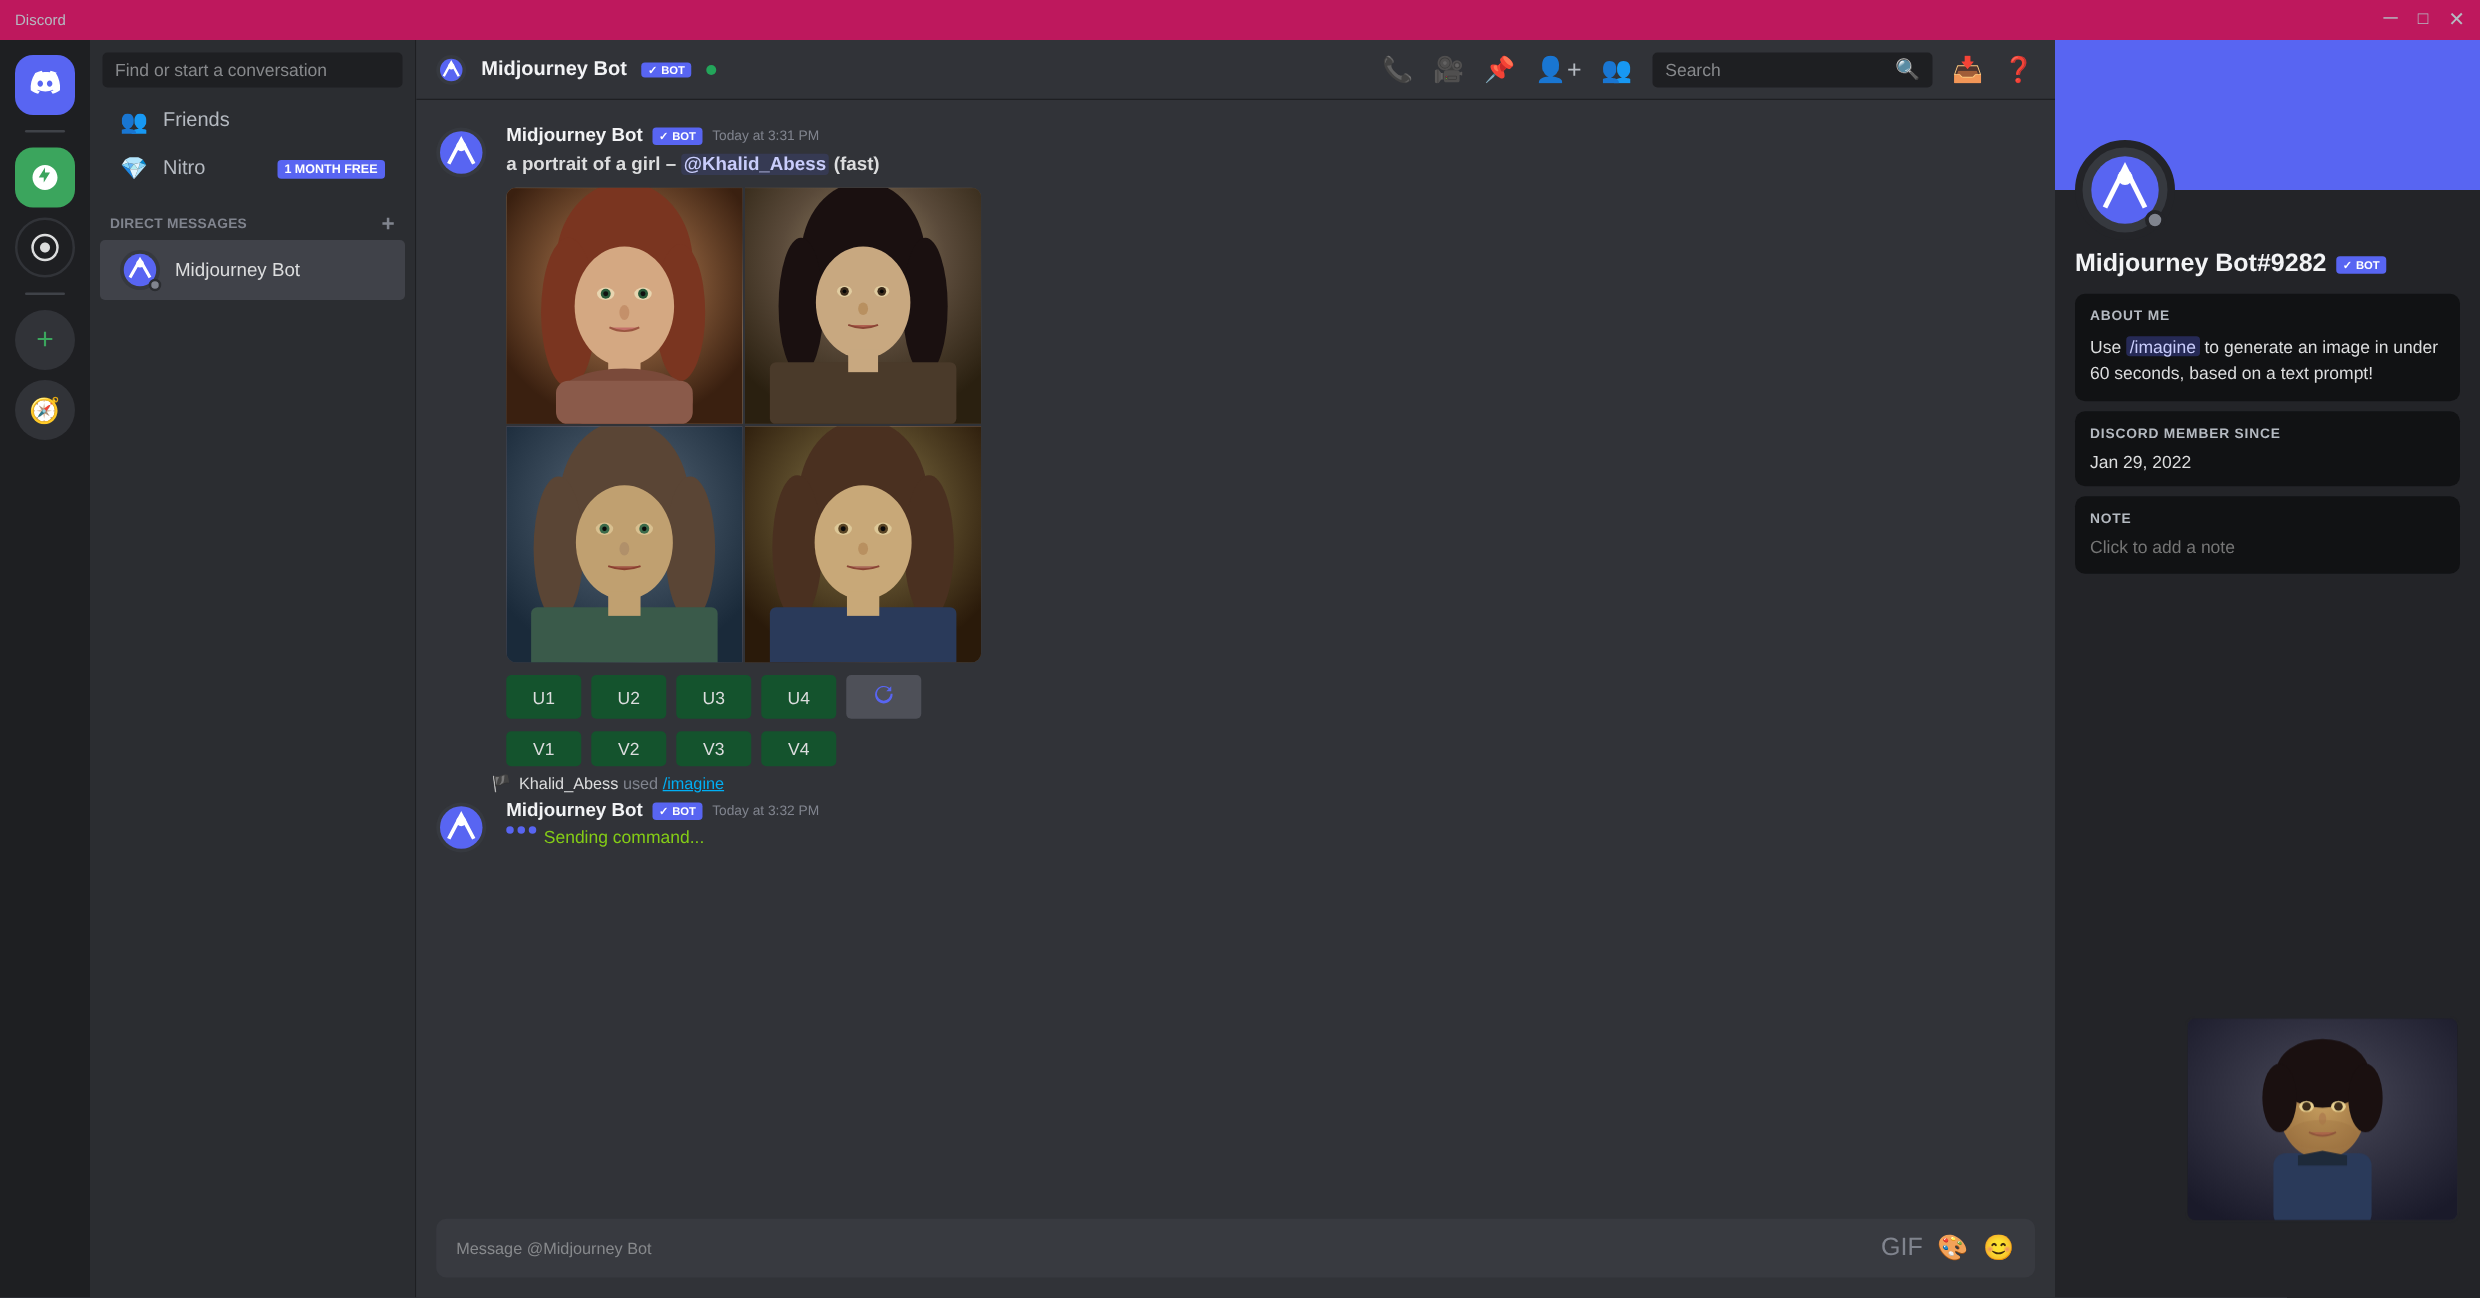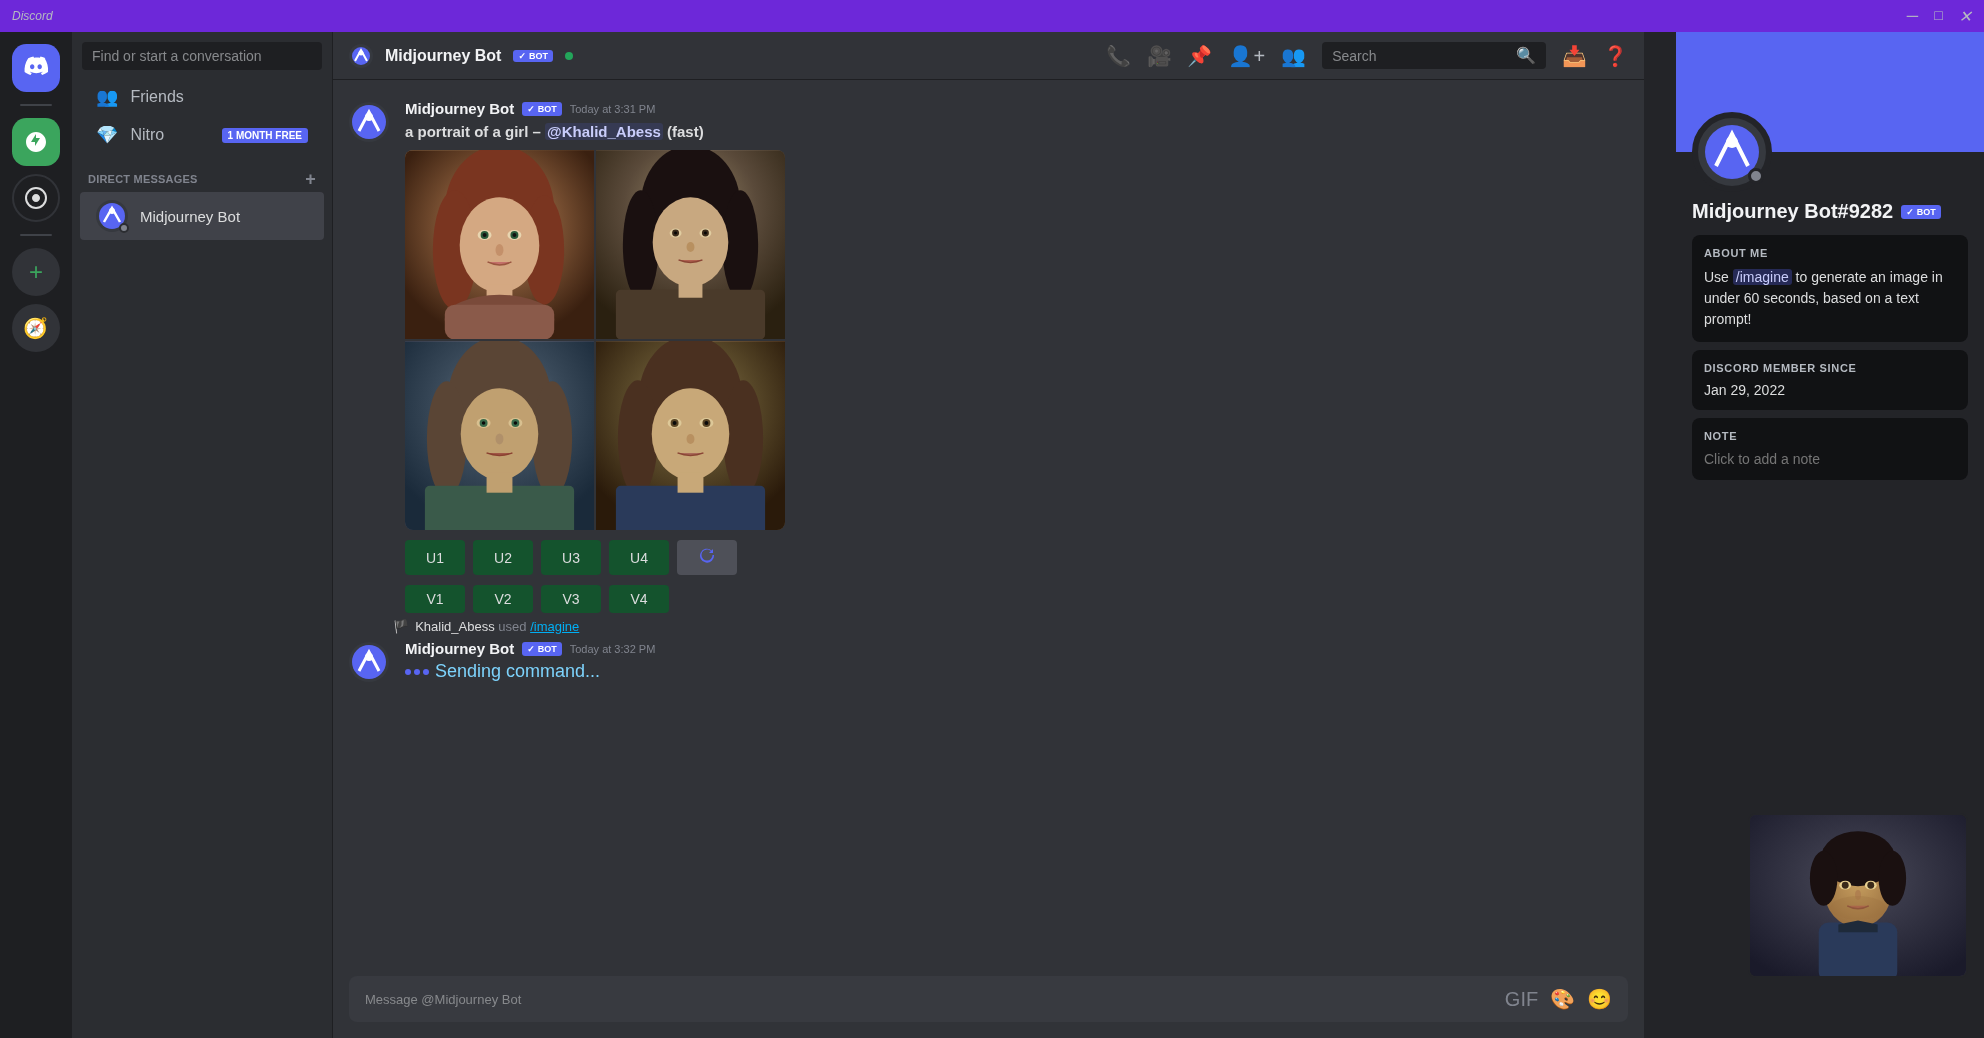--- a/index.html
+++ b/index.html
@@ -9,29 +9,28 @@
       color: #dcddde;
       width: 1984px;
       height: 1038px;
       overflow: hidden;
       display: flex;
       flex-direction: column;
     }
 
     
     .title-bar {
-      background: #6d28d9;
+      background: #be185d;
       height: 32px;
       display: flex;
       align-items: center;
       padding: 14px 12px;
       font-size: 12px;
       color: #b5bac1;
       flex-shrink: 0;
-      font-style: italic;
     }
     .title-bar-controls {
       margin-left: auto;
       display: flex;
       gap: 8px;
     }
 
     
     .app-layout {
       display: flex;
@@ -390,24 +389,23 @@
     .action-btn.icon-btn {
       padding: 6px 12px;
       font-size: 16px;
       color: #5865f2;
       background: #4e5058;
     }
 
     
     .status-msg {
       display: flex;
-      align-items: center;
       gap: 6px;
-      color: #7dd3fc;
-      font-size: 18px;
+      color: #84cc16;
+      font-size: 14px;
       margin-top: 4px;
     }
     .status-dots {
       display: flex;
       gap: 3px;
     }
     .status-dot {
       width: 6px;
       height: 6px;
       border-radius: 50%;
@@ -461,21 +459,20 @@
     }
 
     
     .profile-panel {
       width: 340px;
       background: #232428;
       display: flex;
       flex-direction: column;
       flex-shrink: 0;
       overflow-y: auto;
-      padding-left: 32px;
     }
     .profile-banner {
       height: 120px;
       background: #5865f2;
       position: relative;
     }
     .profile-avatar-large {
       position: absolute;
       bottom: -40px;
       left: 16px;

